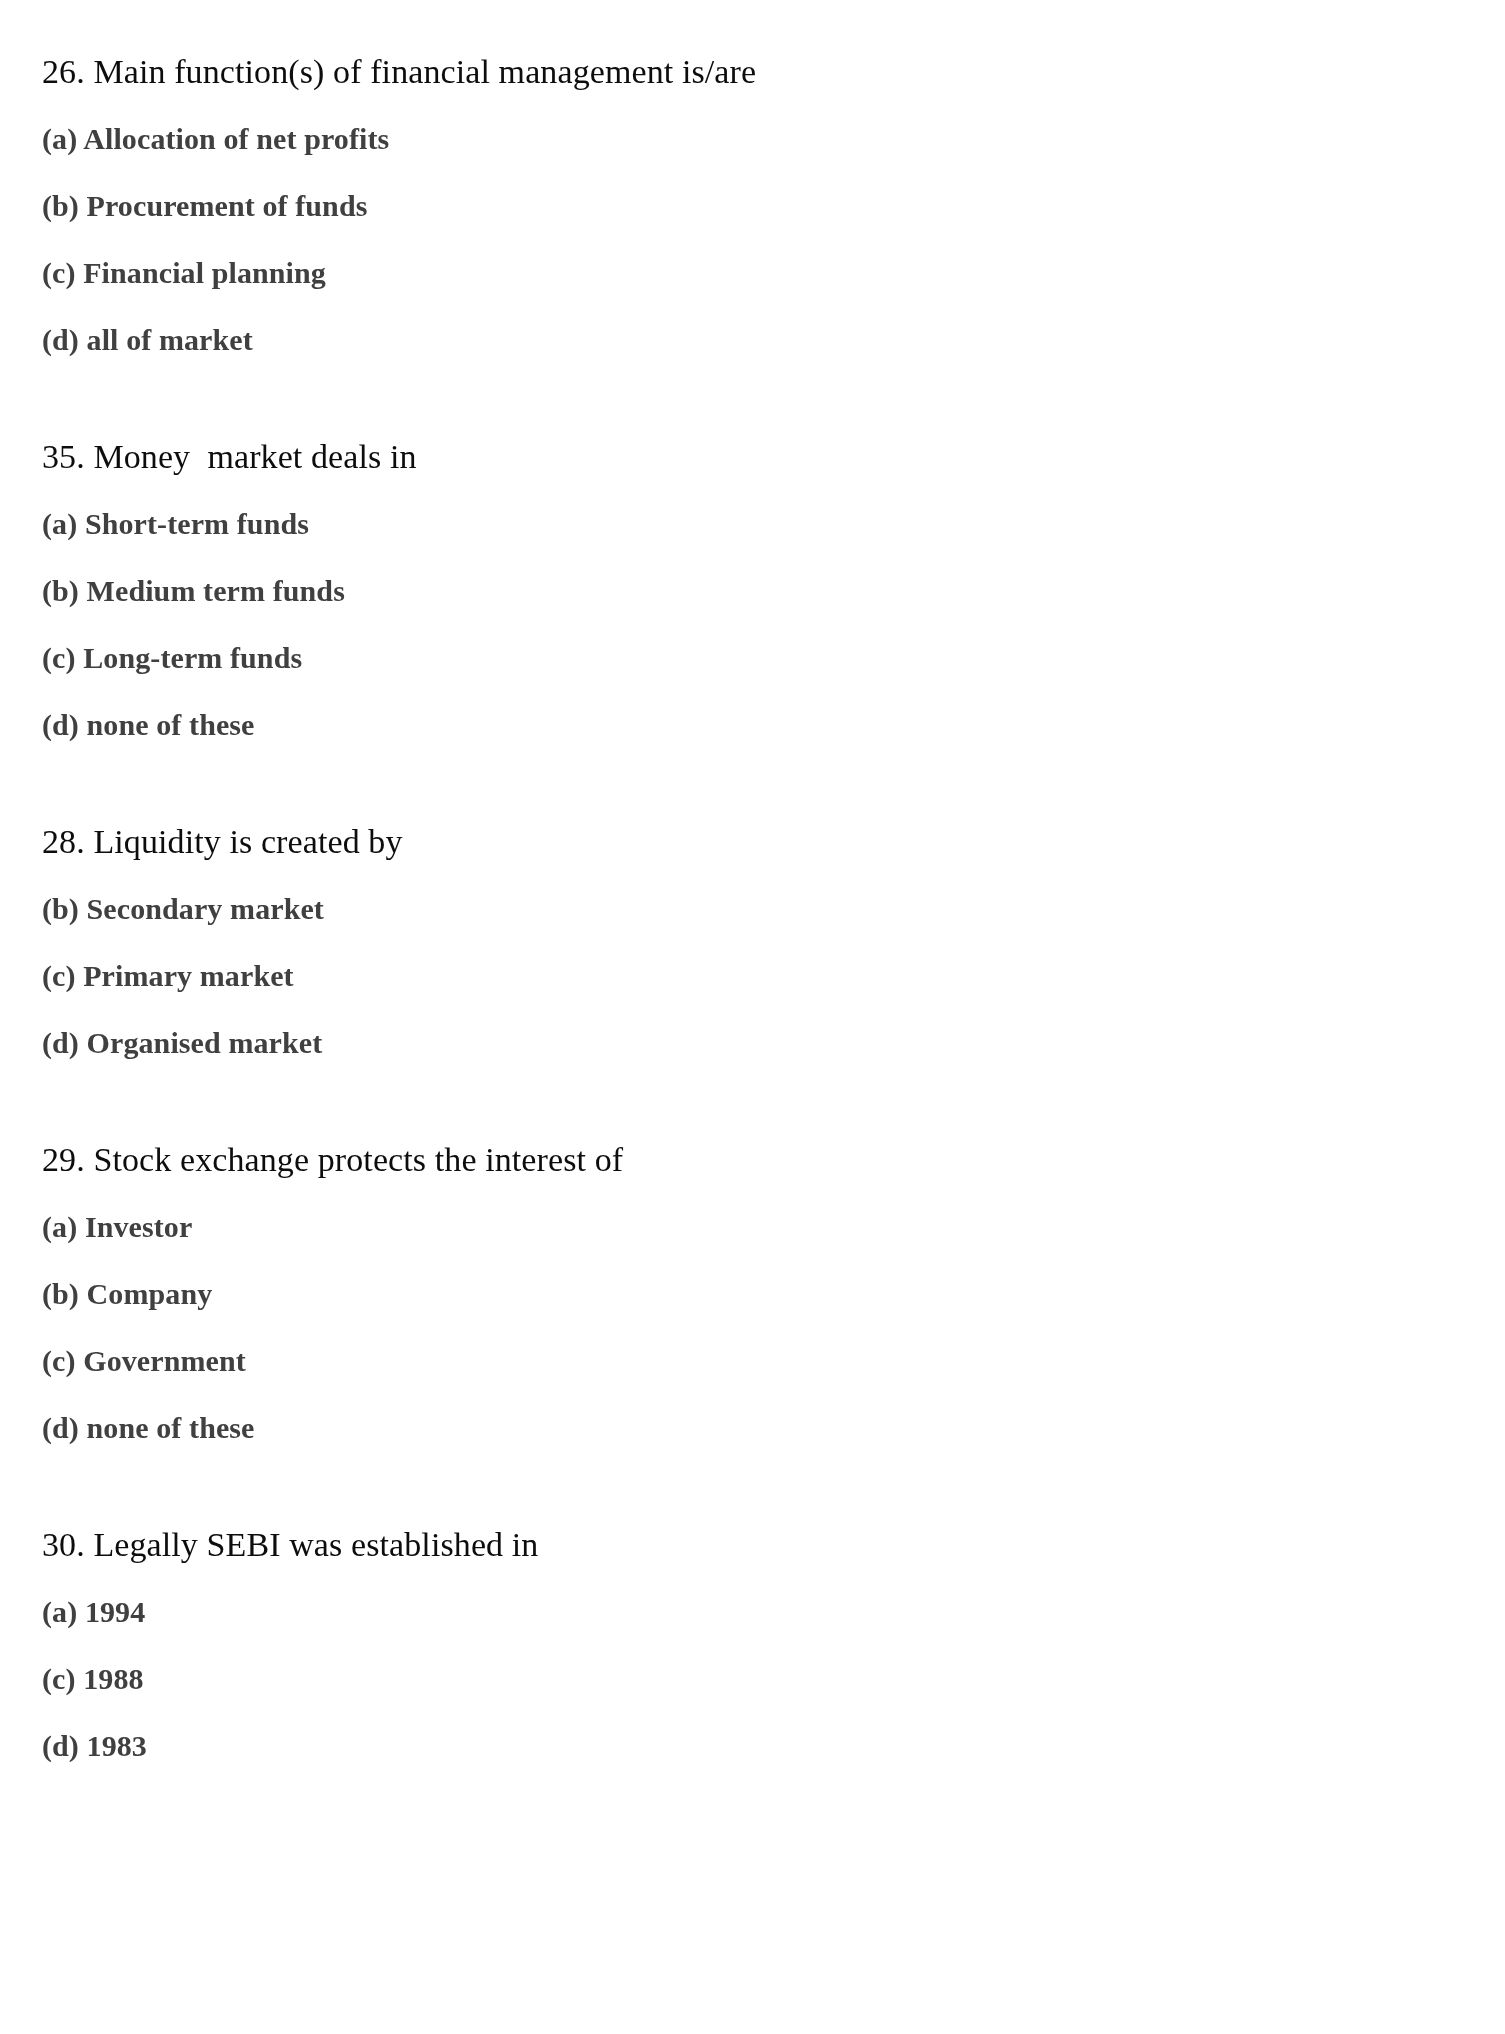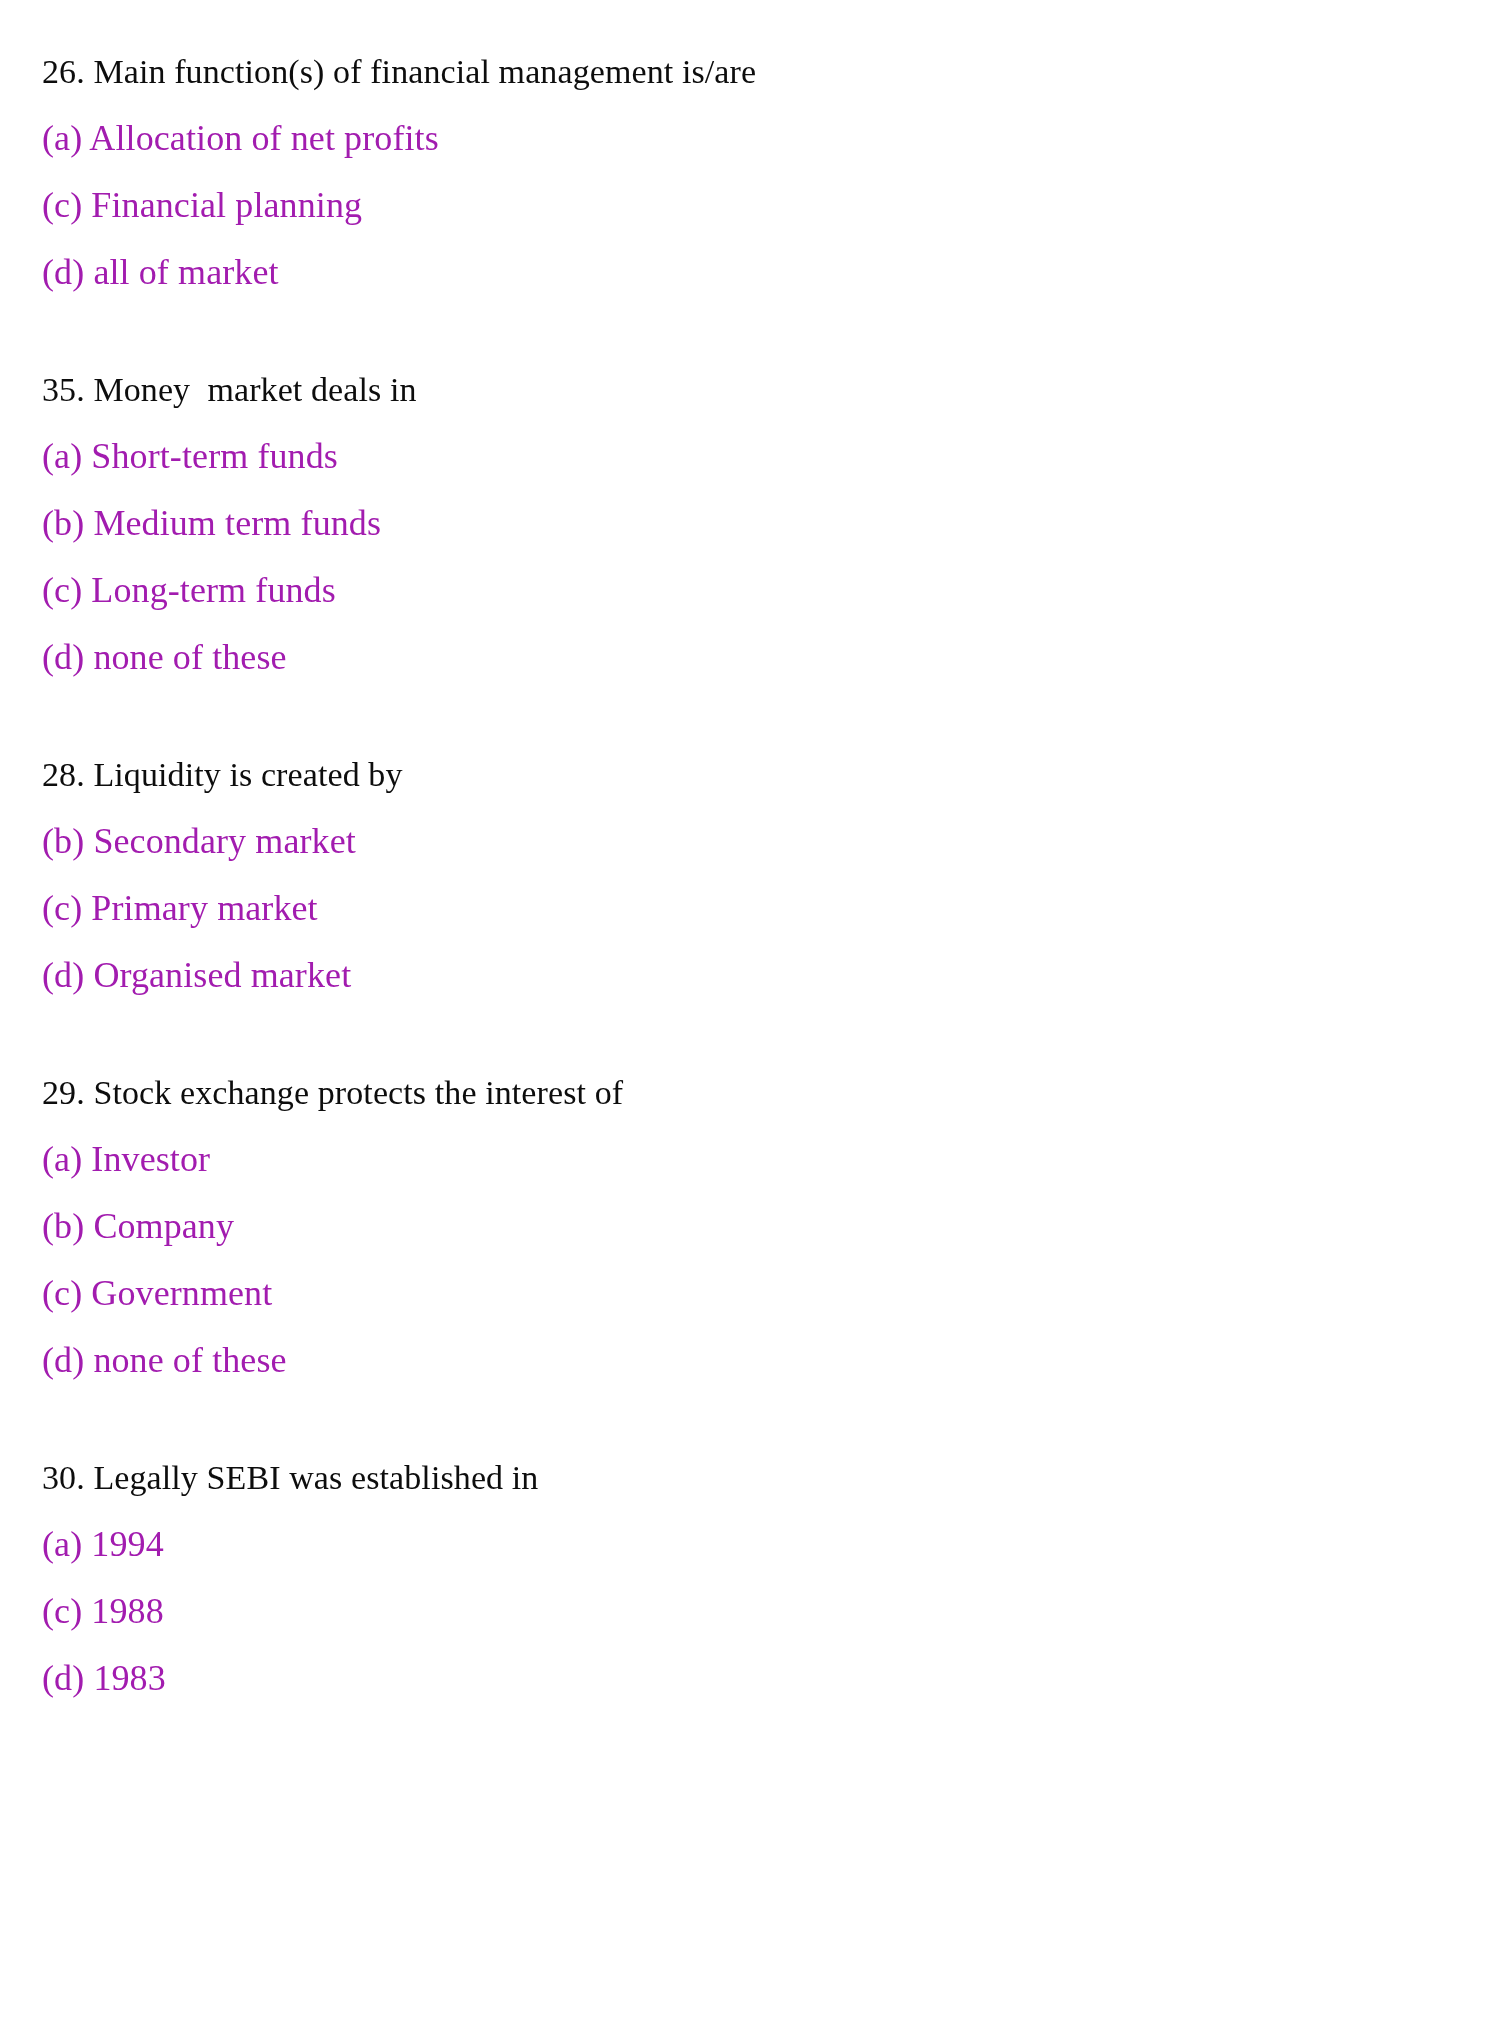--- a/index.html
+++ b/index.html
@@ -30,35 +30,37 @@
     margin-bottom: 0;
   }
   .qtext {
     font-size: 34px;
     line-height: 67px;
     letter-spacing: 0.1px;
     white-space: pre;
     color: #0d0d0d;
   }
   .opt {
-    font-size: 36px;
+    font-size: 30px;
     line-height: 67px;
     letter-spacing: 0.1px;
     white-space: pre;
-    color: #a21caf;
+    color: #404040;
+    font-weight: bold;
   }
 </style>
 </head>
 <body>
 
 <div class="page">
 
   <div class="qblock">
     <div class="qtext">26. Main function(s) of financial management is/are</div>
     <div class="opt">(a) Allocation of net profits</div>
+    <div class="opt">(b) Procurement of funds</div>
     <div class="opt">(c) Financial planning</div>
     <div class="opt">(d) all of market</div>
   </div>
 
   <div class="qblock">
     <div class="qtext">35. Money  market deals in</div>
     <div class="opt">(a) Short-term funds</div>
     <div class="opt">(b) Medium term funds</div>
     <div class="opt">(c) Long-term funds</div>
     <div class="opt">(d) none of these</div>

